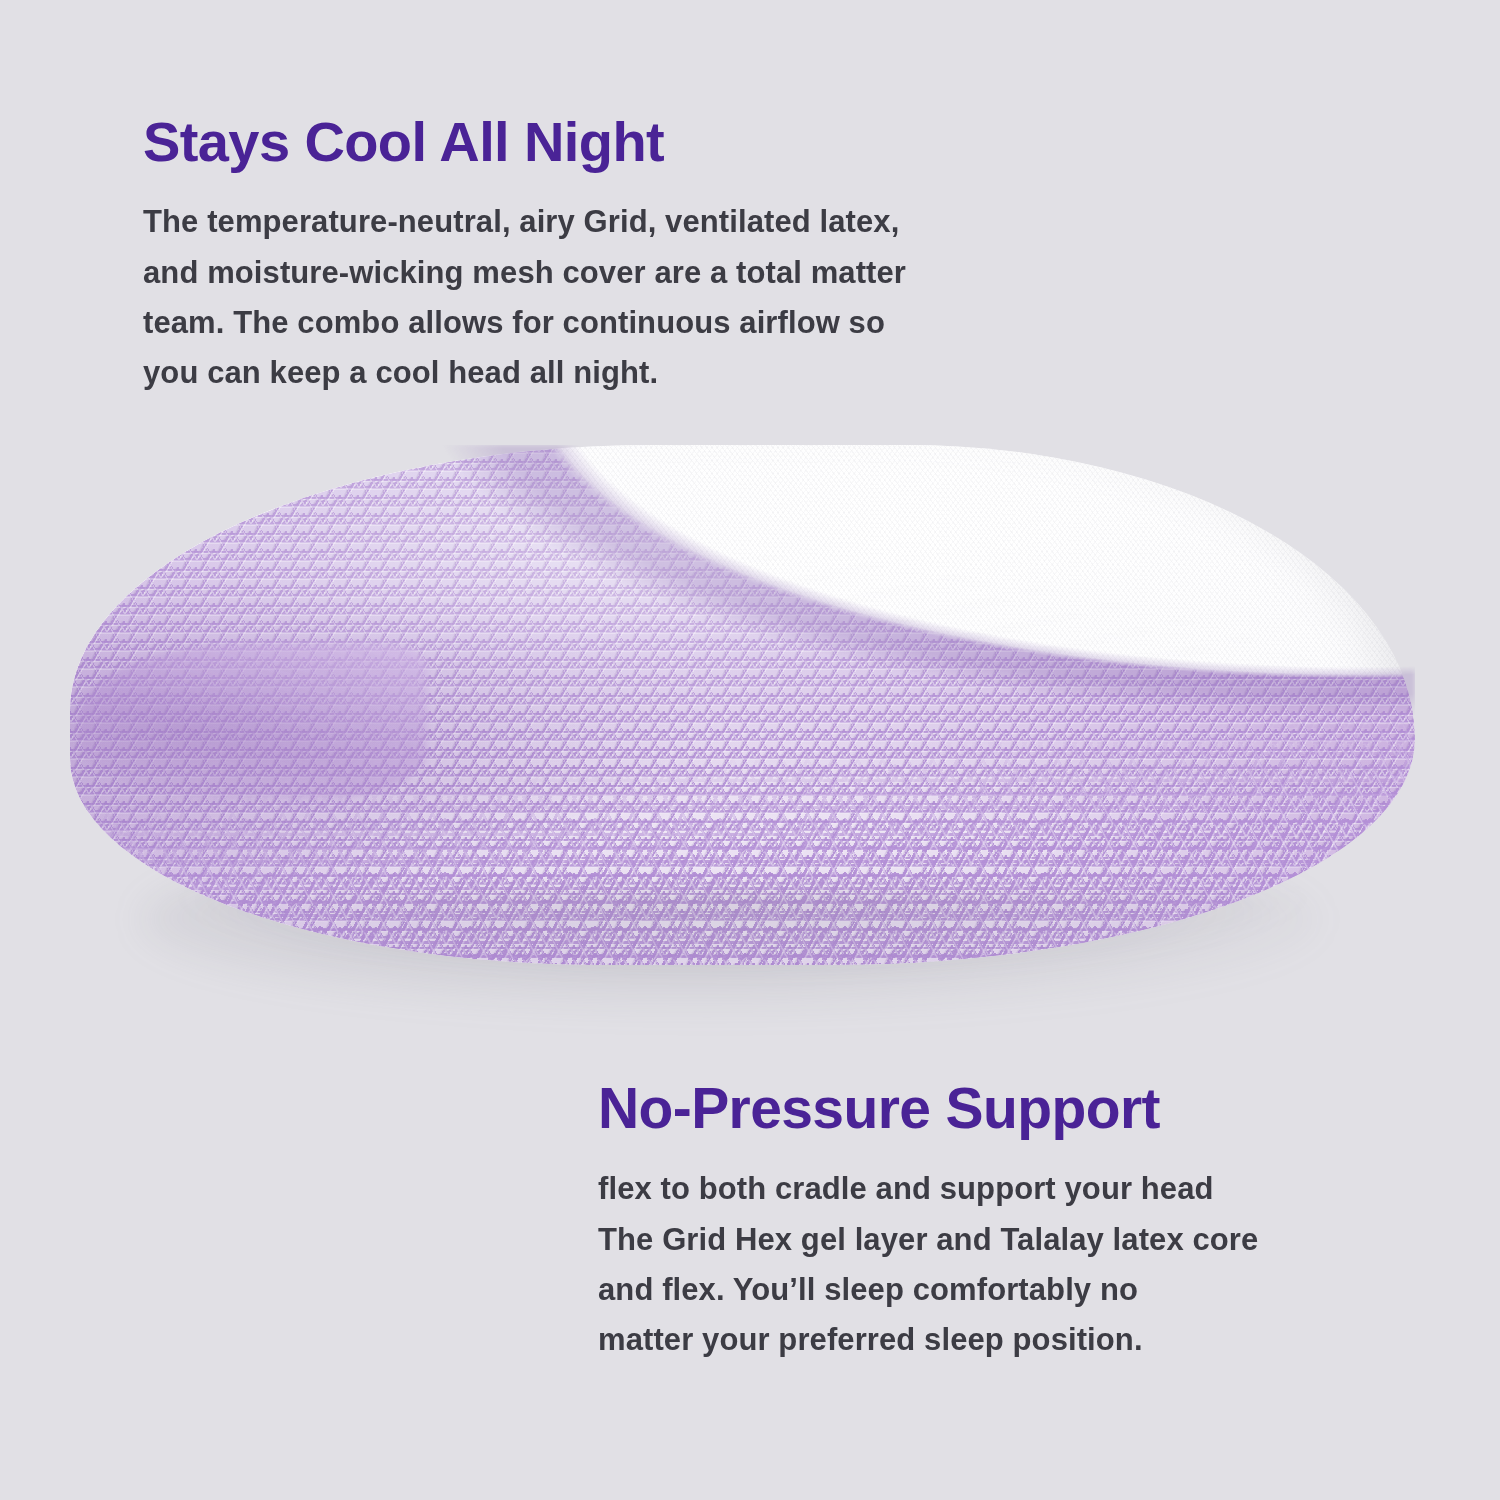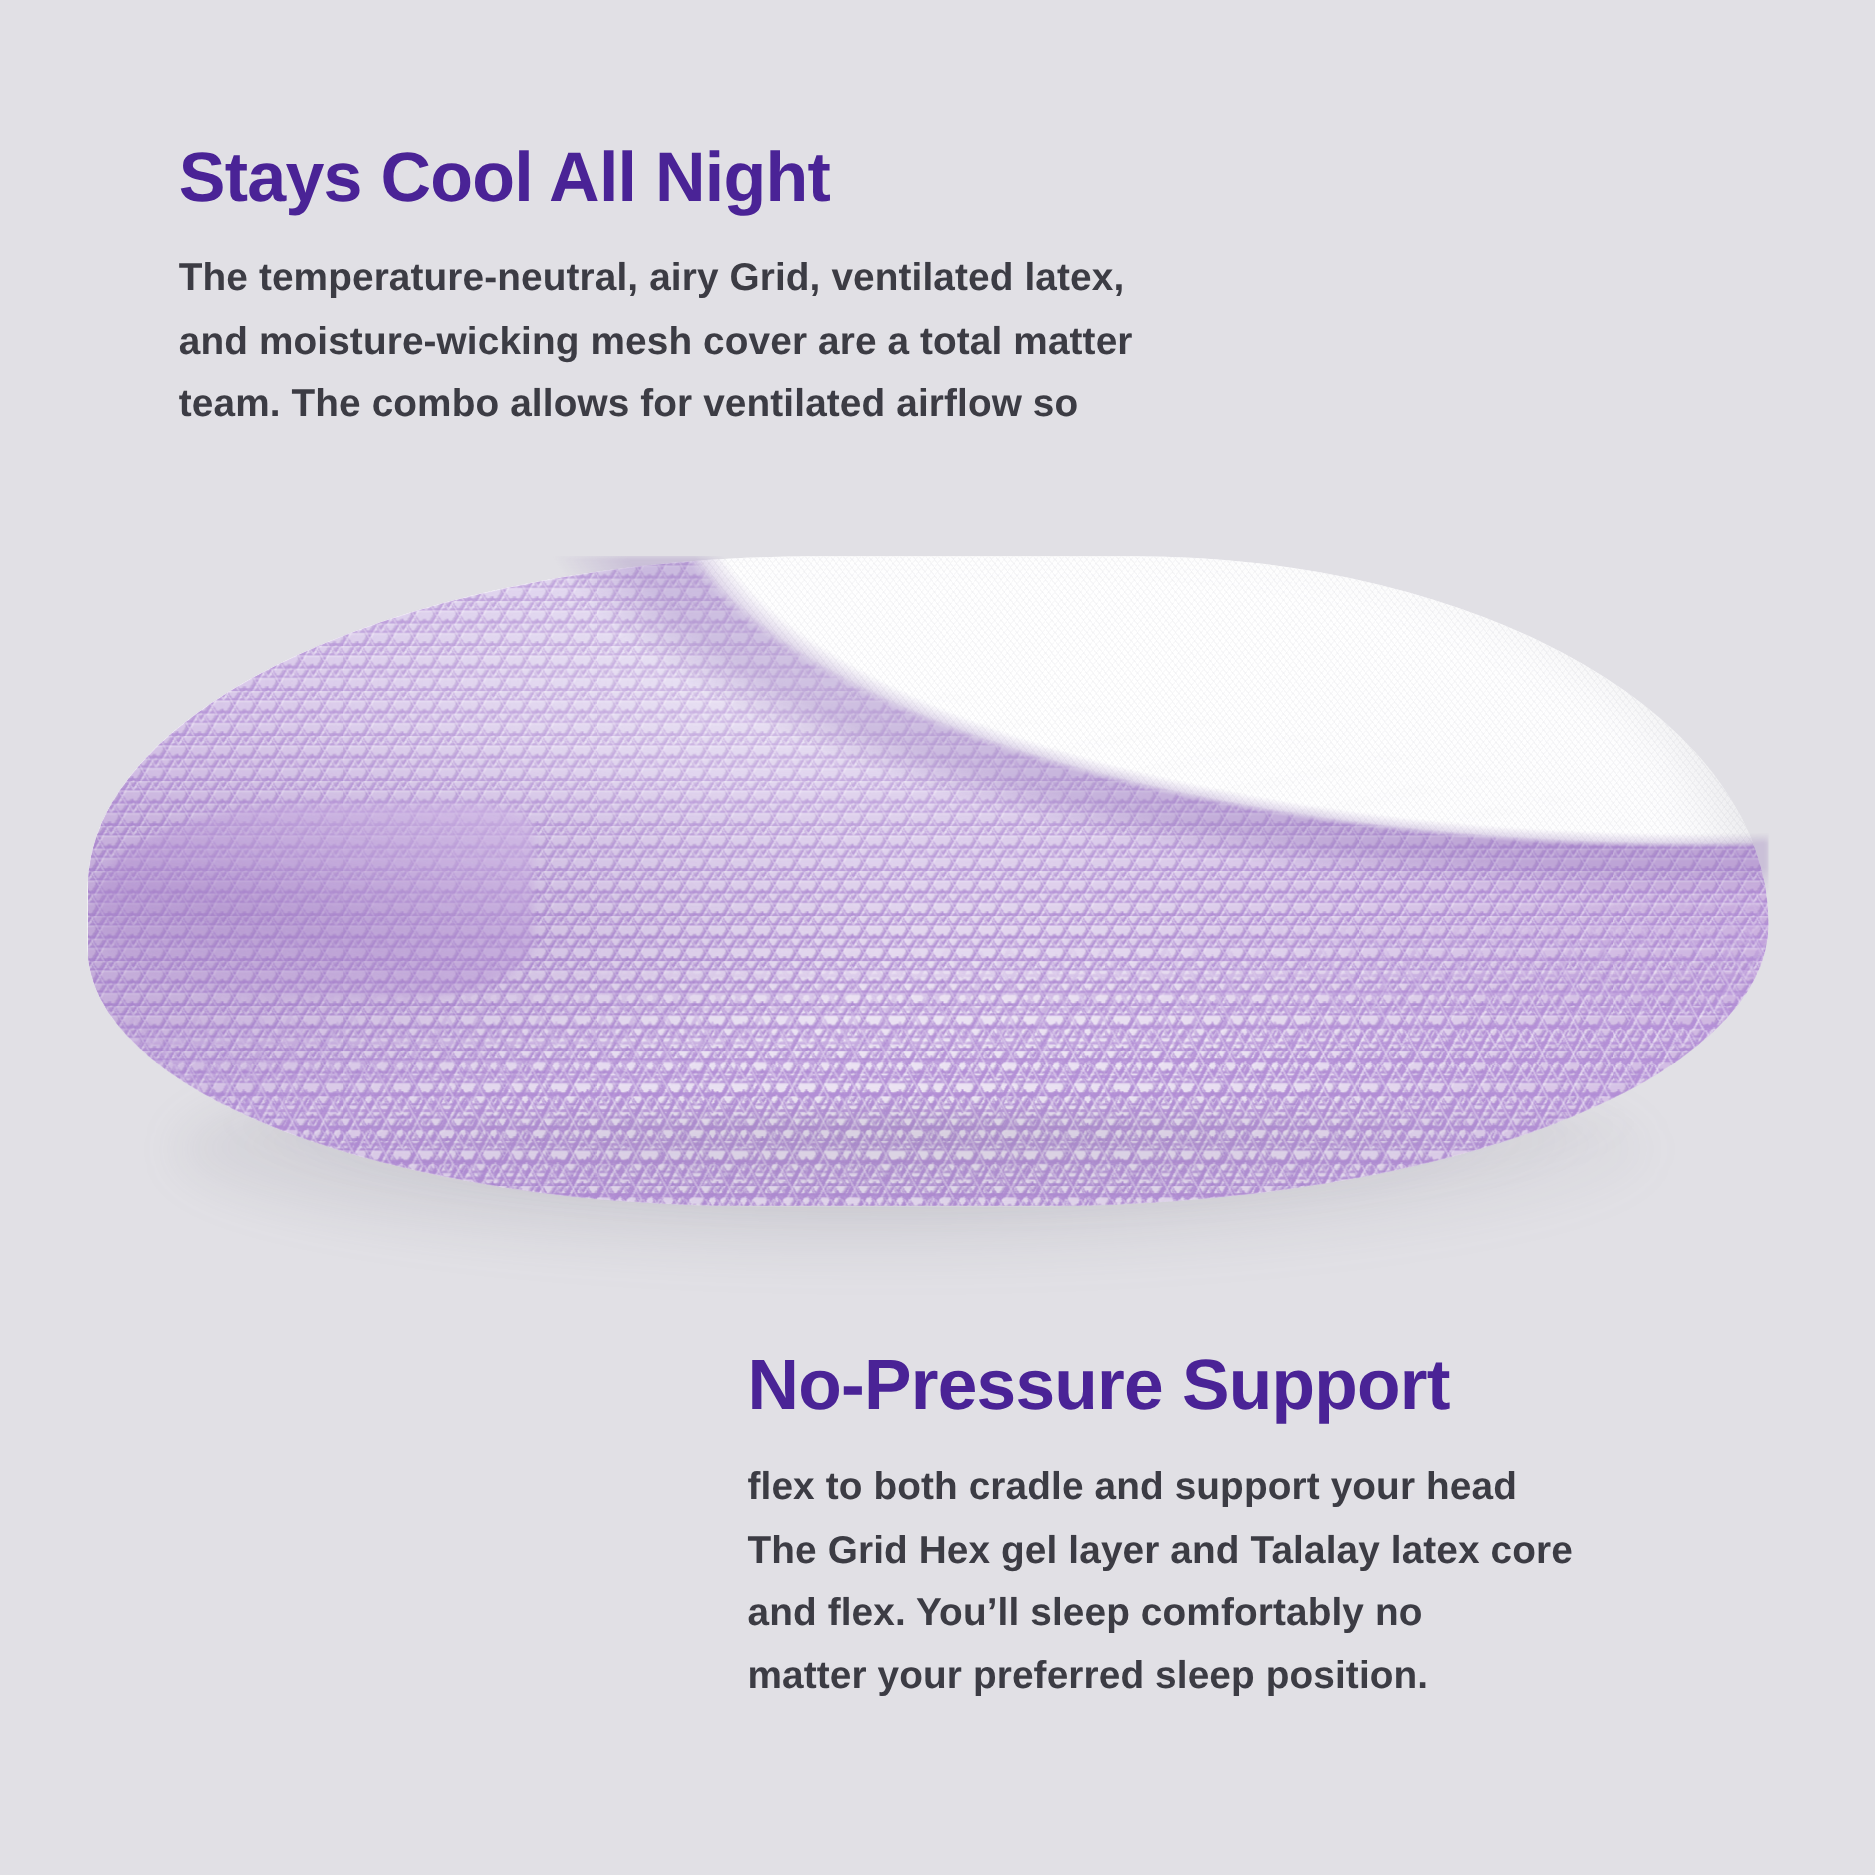--- a/index.html
+++ b/index.html
@@ -279,21 +279,22 @@
 </head>
 <body>
 
 <div id="page">
 
   <div class="text-block" id="top-text-block">
     <h2 class="feature-heading">Stays Cool All Night</h2>
     <p class="feature-body">
       <span class="ln">The temperature-neutral, airy Grid, ventilated latex,</span>
       <span class="ln">and moisture-wicking mesh cover are a total matter</span>
-      <span class="ln">team. The combo allows for ventilated airflow so</span>
+      <span class="ln">team. The combo allows for continuous airflow so</span>
+      <span class="ln">you can keep a cool head all night.</span>
     </p>
   </div>
 
   <div id="pillow-scene">
 
     <div id="pillow-shadow"></div>
 
     <div id="pillow-body">
 
       <div class="pillow-shape" id="cover-white">

